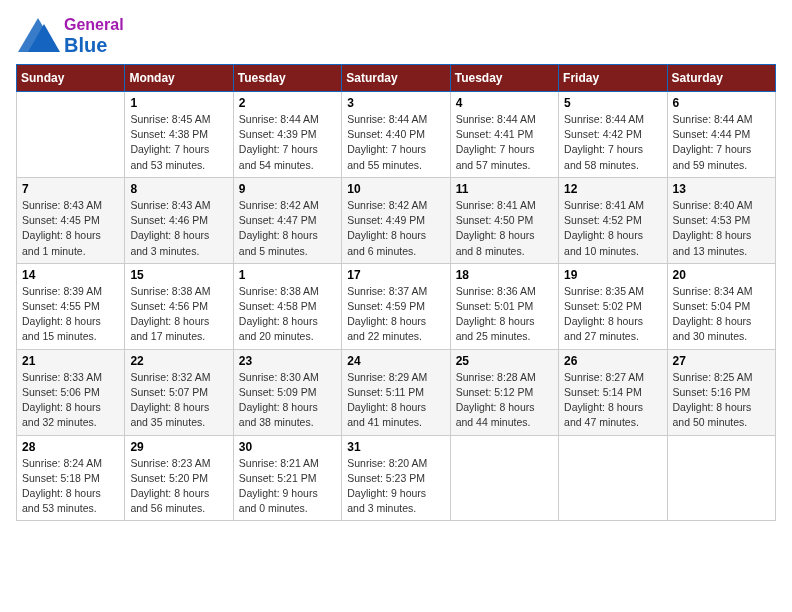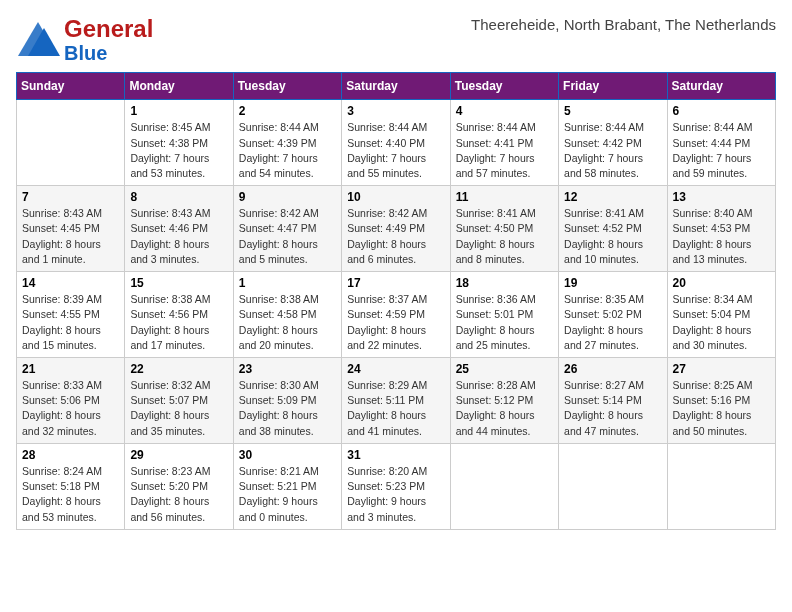--- a/index.html
+++ b/index.html
@@ -32,21 +32,21 @@
     .location {
       font-size: 15px;
       color: #444;
     }
     .calendar {
       width: 100%;
       border-collapse: collapse;
       font-size: 11px;
     }
     .calendar th {
-      background: #701a75;
+      background: #7f1d1d;
       color: #fff;
       padding: 6px 4px;
       text-align: left;
       font-size: 12px;
       font-weight: bold;
       border: 1px solid #1565c0;
     }
     .calendar td {
       border: 1px solid #ccc;
       vertical-align: top;
@@ -79,27 +79,26 @@
 <div class="header">
   <div class="logo">
     <div style="display:flex; align-items:center; gap:4px;">
       <div style="position:relative; width:44px; height:40px;">
         <svg width="44" height="40" viewBox="0 0 44 40">
           <polygon points="22,2 42,36 2,36" fill="#1565c0" opacity="0.85"></polygon>
           <polygon points="28,8 44,36 12,36" fill="#1565c0"></polygon>
         </svg>
       </div>
       <div>
-        <div style="font-size:24px; font-weight:bold; color:#b91c1c; line-height:1.1;">General</div>
+        <div style="font-size:16px; font-weight:bold; color:#a21caf; line-height:1.1;">General</div>
         <div style="font-size:20px; font-weight:bold; color:#1565c0; line-height:1.1;">Blue</div>
       </div>
     </div>
   </div>
   <div class="title-section">
-    <div class="location">Theereheide, North Brabant, The Netherlands</div>
   </div>
 </div>
 
 <table class="calendar">
   <thead>
     <tr>
     <th>Sunday</th>
         <th>Monday</th>
         <th>Tuesday</th>
         <th>Saturday</th>

